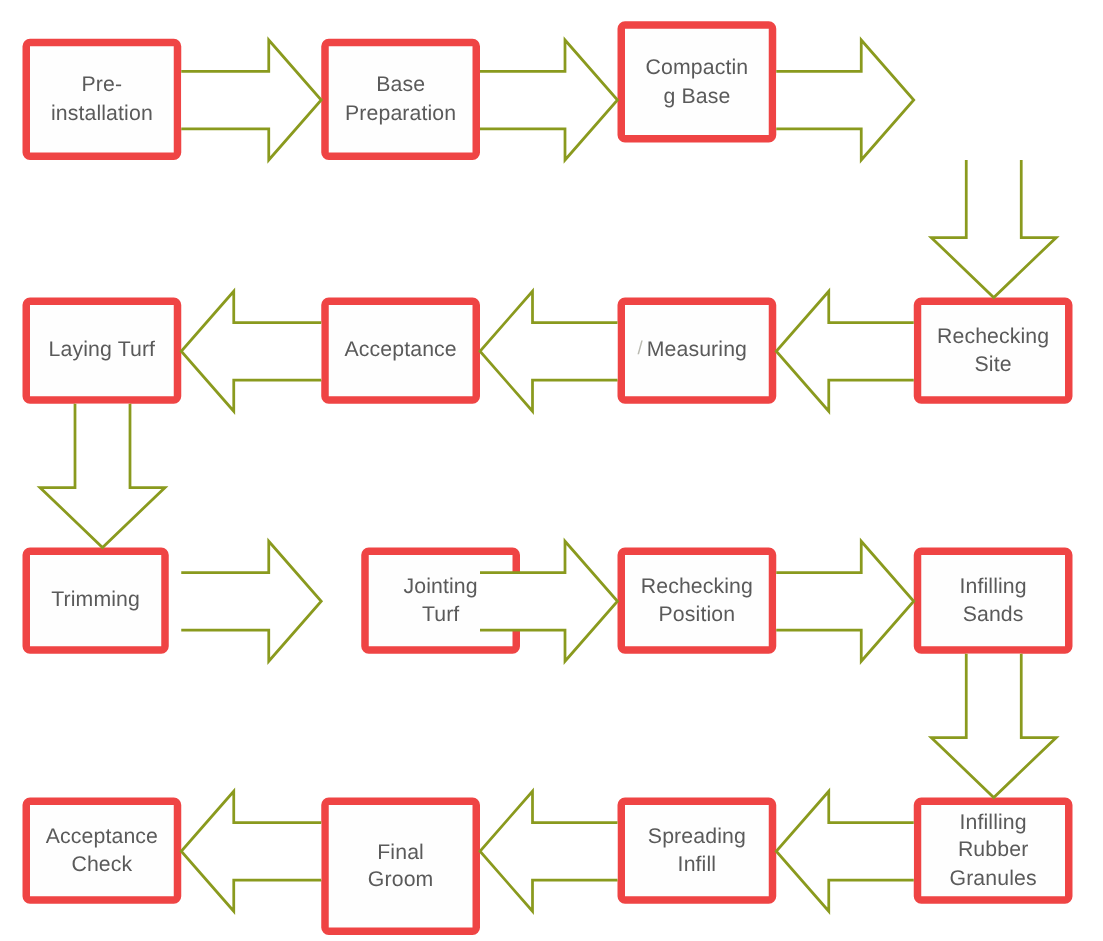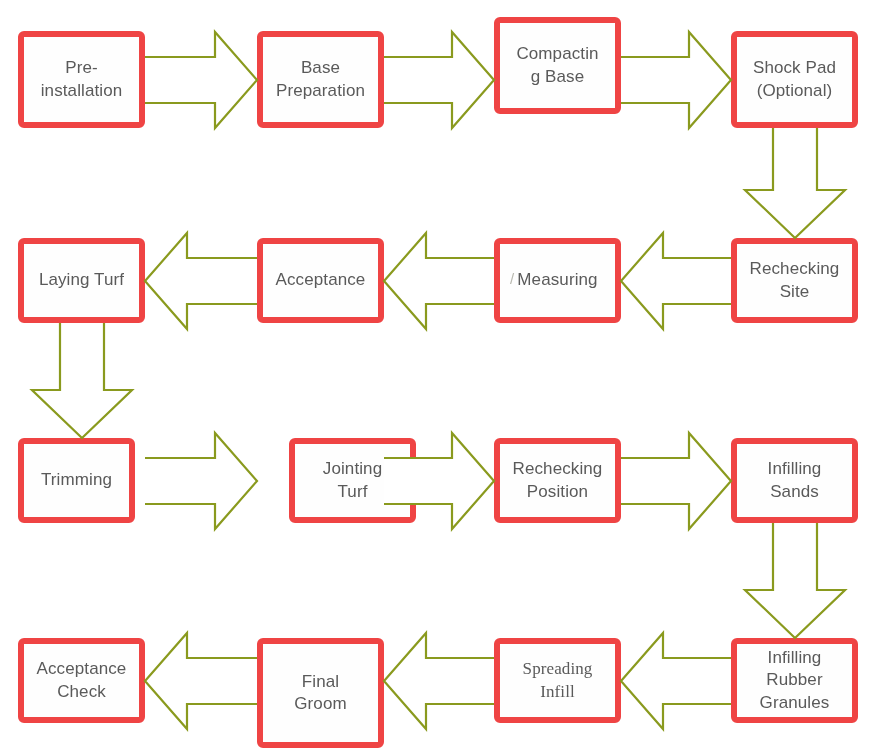--- a/index.html
+++ b/index.html
@@ -65,39 +65,37 @@
 </head>
 <body>
 
 <div id="flow-root">
     <div class="node" style="left: 18px; top: 31px; width: 127px; height: 97px;"><span class="node-label">Pre-
 installation</span></div>
     <div class="node" style="left: 257px; top: 31px; width: 127px; height: 97px;"><span class="node-label">Base
 Preparation</span></div>
     <div class="node" style="left: 494px; top: 17px; width: 127px; height: 97px;"><span class="node-label">Compactin
 g Base</span></div>
-    <div class="node" style="left: 731px; top: 31px; width: 127px; height: 97px;"><span class="node-label">Shock Pad
-(Optional)</span></div>
     <div class="node" style="left: 18px; top: 238px; width: 127px; height: 85px;"><span class="node-label">Laying Turf</span></div>
     <div class="node" style="left: 257px; top: 238px; width: 127px; height: 85px;"><span class="node-label">Acceptance</span></div>
     <div class="node" style="left: 494px; top: 238px; width: 127px; height: 85px;"><span class="node-label">Measuring</span></div>
     <div class="node" style="left: 731px; top: 238px; width: 127px; height: 85px;"><span class="node-label">Rechecking
 Site</span></div>
     <div class="node" style="left: 18px; top: 438px; width: 117px; height: 85px;"><span class="node-label">Trimming</span></div>
     <div class="node" style="left: 257px; top: 438px; width: 127px; height: 85px; margin-left: 32px;"><span class="node-label">Jointing
 Turf</span></div>
     <div class="node" style="left: 494px; top: 438px; width: 127px; height: 85px;"><span class="node-label">Rechecking
 Position</span></div>
     <div class="node" style="left: 731px; top: 438px; width: 127px; height: 85px;"><span class="node-label">Infilling
 Sands</span></div>
     <div class="node" style="left: 18px; top: 638px; width: 127px; height: 85px;"><span class="node-label">Acceptance
 Check</span></div>
     <div class="node" style="left: 257px; top: 638px; width: 127px; height: 110px;"><span class="node-label">Final
 Groom</span></div>
-    <div class="node" style="left: 494px; top: 638px; width: 127px; height: 85px; font-family: Liberation Serif, serif;"><span class="node-label">Spreading
+    <div class="node" style="left: 494px; top: 638px; width: 127px; height: 85px;"><span class="node-label">Spreading
 Infill</span></div>
     <div class="node" style="left: 731px; top: 638px; width: 127px; height: 85px;"><span class="node-label">Infilling
 Rubber
 Granules</span></div>
     <div class="edge" style="left: 139px; top: 25.5px; width: 124px; height: 108px;">
       <svg width="124" height="108">
         <polyline class="arrow-shape" points="6,31 76,31 76,6 118,54 76,102 76,77 6,77" fill="#ffffff"></polyline>
       </svg>
     </div>
     <div class="edge" style="left: 378px; top: 25.5px; width: 122px; height: 108px;">

